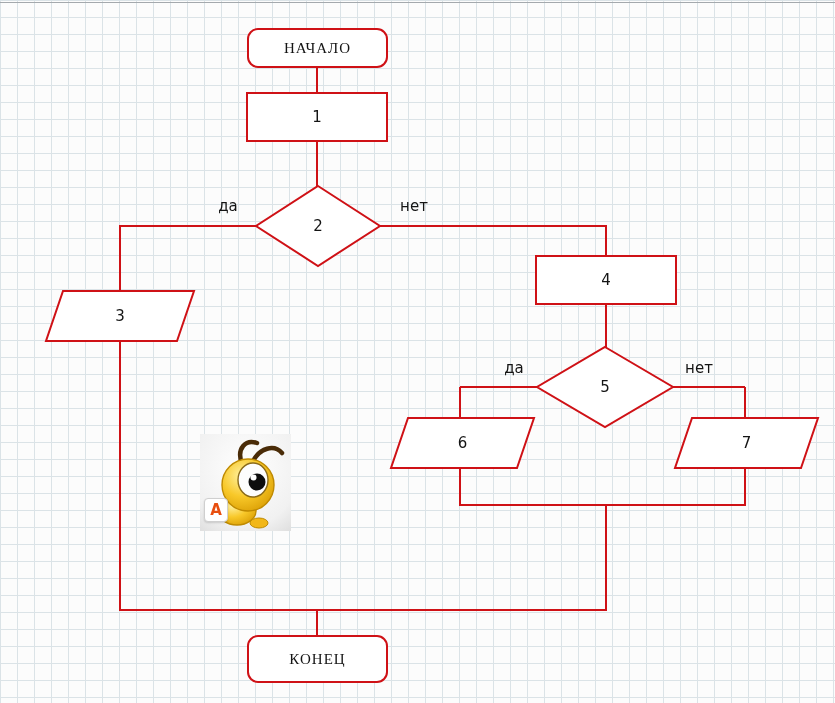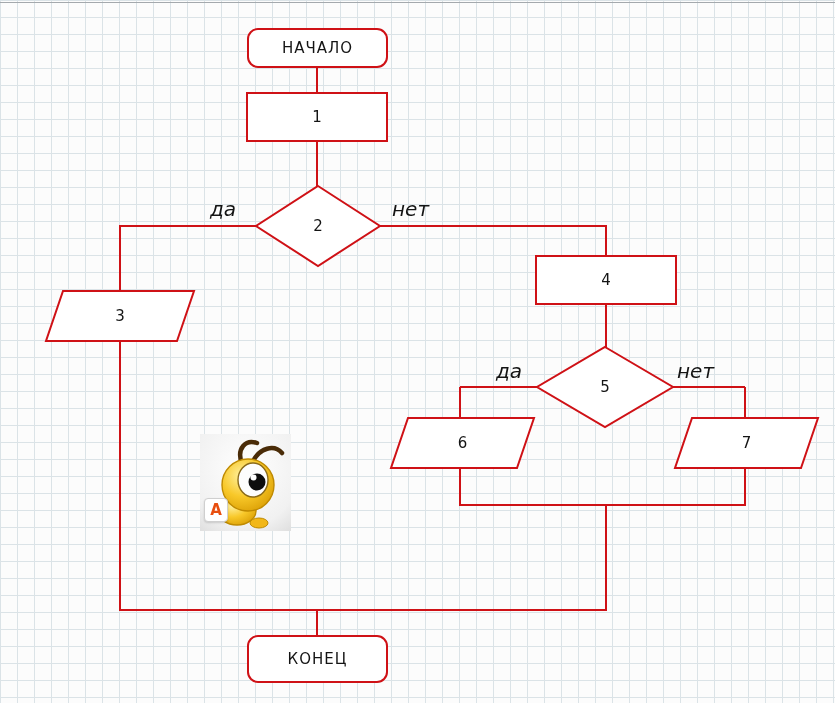--- a/index.html
+++ b/index.html
@@ -16,26 +16,26 @@
       linear-gradient(to right, var(--grid) 1px, transparent 1px),
       linear-gradient(to bottom, var(--grid) 1px, transparent 1px);
     background-size:17px 17px;
     overflow:hidden;
   }
   .top-rule{position:absolute;left:0;top:2px;width:835px;height:1px;background:#a4a9ad;}
   .hline,.vline{position:absolute;background:var(--stroke);}
   .hline{height:2px;} .vline{width:2px;}
   .node{position:absolute;display:flex;align-items:center;justify-content:center;
         color:var(--text);font-size:15px;}
-  .terminator{background:#fff;border:2px solid var(--stroke);border-radius:11px;letter-spacing:1px;}
+  .terminator{background:#fff;border:2px solid var(--stroke);border-radius:11px;letter-spacing:1px;font-family:Liberation Serif, serif;}
   .process{background:#fff;border:2px solid var(--stroke);}
   .diamond svg,.para svg{position:absolute;inset:0;width:100%;height:100%;overflow:visible;}
   .diamond polygon,.para polygon{fill:#fff;stroke:var(--stroke);stroke-width:2;vector-effect:non-scaling-stroke;}
   .node-label{position:relative;z-index:2;}
-  .edge-label{position:absolute;font-size:20px;color:var(--text);text-align:left;z-index:3;font-style:italic;}
+  .edge-label{position:absolute;font-size:15px;color:var(--text);text-align:center;z-index:3;}
   .mascot{position:absolute;left:200px;top:434px;width:91px;height:97px;}
   .mascot svg{display:block;width:100%;height:100%;}
   .mascot-a-box{
     position:absolute;left:4px;top:64px;width:24px;height:24px;background:#fff;
     border:1px solid #cfcfcf;border-radius:4px;display:flex;align-items:center;justify-content:center;
     font-size:15px;font-weight:bold;color:var(--letter);box-shadow:0 1px 2px rgba(0,0,0,.15);
   }
 </style>
 </head>
 <body>

